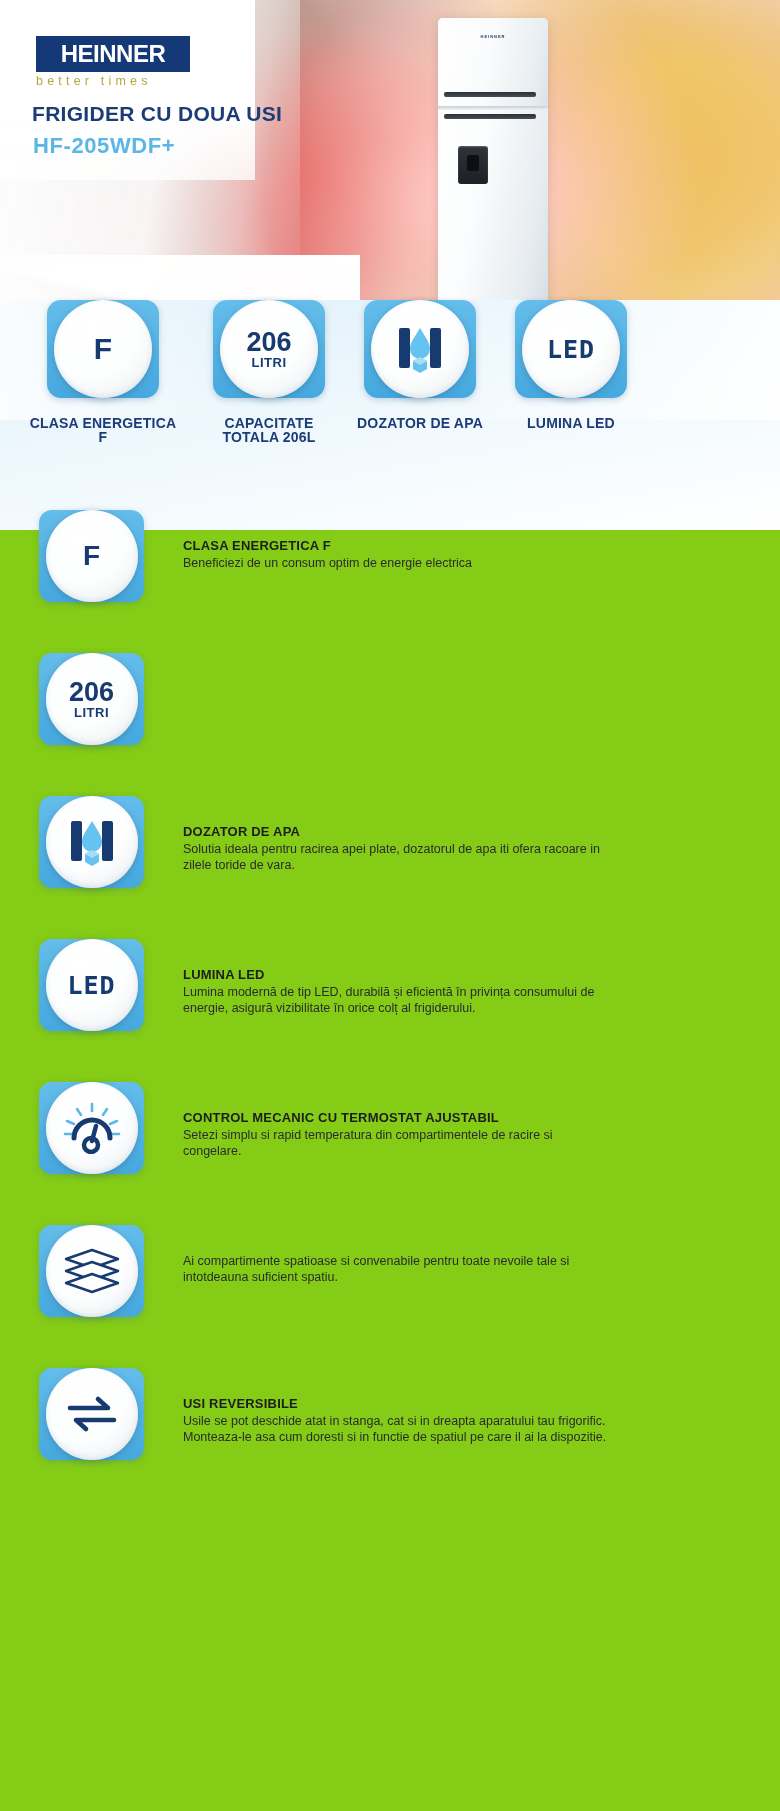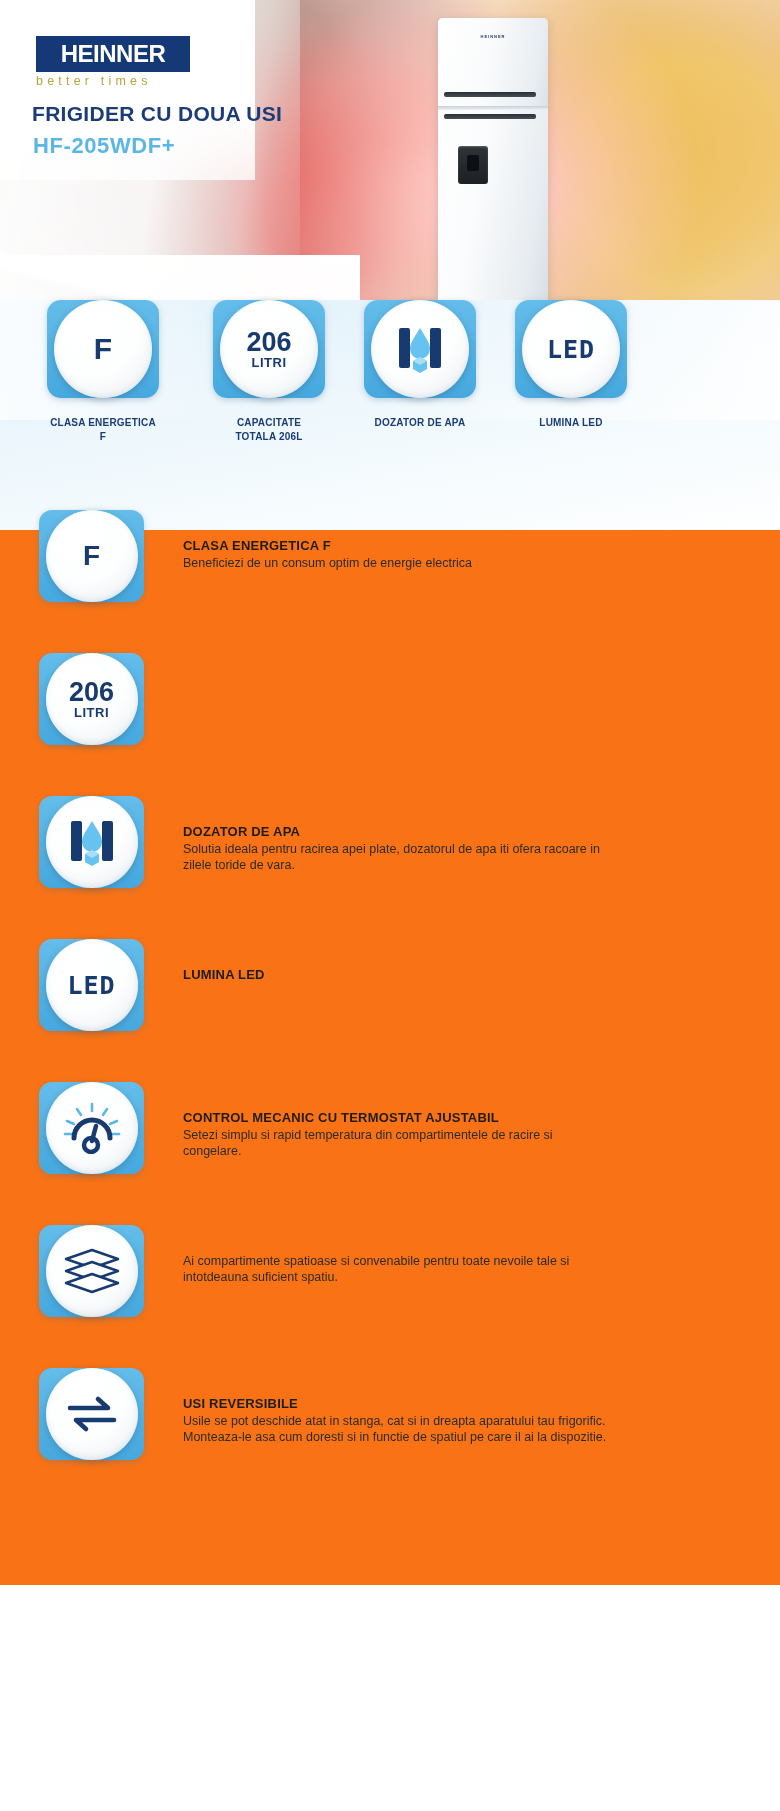--- a/index.html
+++ b/index.html
@@ -2,21 +2,21 @@
 <html><head>
 <meta charset="utf-8">
 <style>
   * { box-sizing: border-box; margin: 0; padding: 0; }
   body {
     width: 780px;
     font-family: "Liberation Sans", sans-serif;
     background: #ffffff;
     -webkit-font-smoothing: antialiased;
   }
-  .page { position: relative; width: 780px; height: 1585px; overflow: hidden; background:#f97316; }
+  .page { position: relative; width: 780px; height: 1811px; overflow: hidden; background:#84cc16; }
 
   
   .hero { position: relative; width: 780px; height: 530px; overflow: hidden; background:#ffffff; }
   .hero-photo {
     position: absolute; left: 0; top: 0; width: 780px; height: 320px;
     background:
       radial-gradient(circle at 62% 58%, rgba(255,190,185,.95) 0 10%, rgba(255,255,255,0) 42%),
       radial-gradient(circle at 40% 70%, rgba(225,60,55,.85) 0 9%, rgba(255,255,255,0) 38%),
       radial-gradient(circle at 47% 40%, rgba(245,150,145,.75) 0 11%, rgba(255,255,255,0) 40%),
       radial-gradient(circle at 88% 55%, rgba(236,180,40,.92) 0 16%, rgba(255,255,255,0) 46%),
@@ -100,21 +100,21 @@
   }
   .badge-circle {
     position:absolute; left:50%; top:50%; transform:translate(-50%,-50%);
     width:98px; height:98px; border-radius:50%;
     background: radial-gradient(circle at 38% 30%, #ffffff 0%, #fdfefe 52%, #eef2f5 86%, #e2e8ed 100%);
     box-shadow: 0 2px 7px rgba(40,80,110,.30), inset 0 -2px 5px rgba(200,215,225,.55);
     display:flex; align-items:center; justify-content:center; flex-direction:column;
   }
   .badge-caption {
     margin-top:18px; text-align:center; color:#1b3c77;
-    font-size:10px; font-weight:bold; line-height:14px; letter-spacing:.2px;
+    font-size:14px; font-weight:bold; line-height:14px; letter-spacing:.2px;
   }
   .glyph-letter { font-size:30px; font-weight:bold; color:#173a70; }
   .glyph-num { font-size:27px; font-weight:bold; color:#173a70; line-height:26px; }
   .glyph-unit { font-size:13px; font-weight:bold; color:#173a70; letter-spacing:.5px; }
   .glyph-led { font-size:25px; font-weight:bold; color:#173a70; letter-spacing:1px; font-family:"DejaVu Sans Mono", monospace; }
 
   
   .features { position:absolute; left:0; top:500px; width:780px; }
   .feature-row { position:relative; display:flex; align-items:flex-start; height:143px; }
   .f-tile-wrap { width:183px; display:flex; justify-content:center; padding-top:10px; }
@@ -267,20 +267,21 @@
       <div class="feature-row">
         <div class="f-tile-wrap">
           <div class="f-tile">
             <div class="f-circle">
               <span class="glyph-led">LED</span>
             </div>
           </div>
         </div>
         <div class="f-text">
           <div class="f-title">LUMINA LED</div>
+          <div class="f-desc">Lumina modernă de tip LED, durabilă și eficientă în privința consumului de energie, asigură vizibilitate în orice colț al frigiderului.</div>
         </div>
       </div>
       <div class="feature-row">
         <div class="f-tile-wrap">
           <div class="f-tile">
             <div class="f-circle">
               <svg width="58" height="52" viewBox="0 0 58 52">
                 <g stroke="#59b8e8" stroke-width="2.6" stroke-linecap="round">
                   <line x1="29" y1="2" x2="29" y2="9"></line>
                   <line x1="14" y1="7" x2="18" y2="13"></line>

